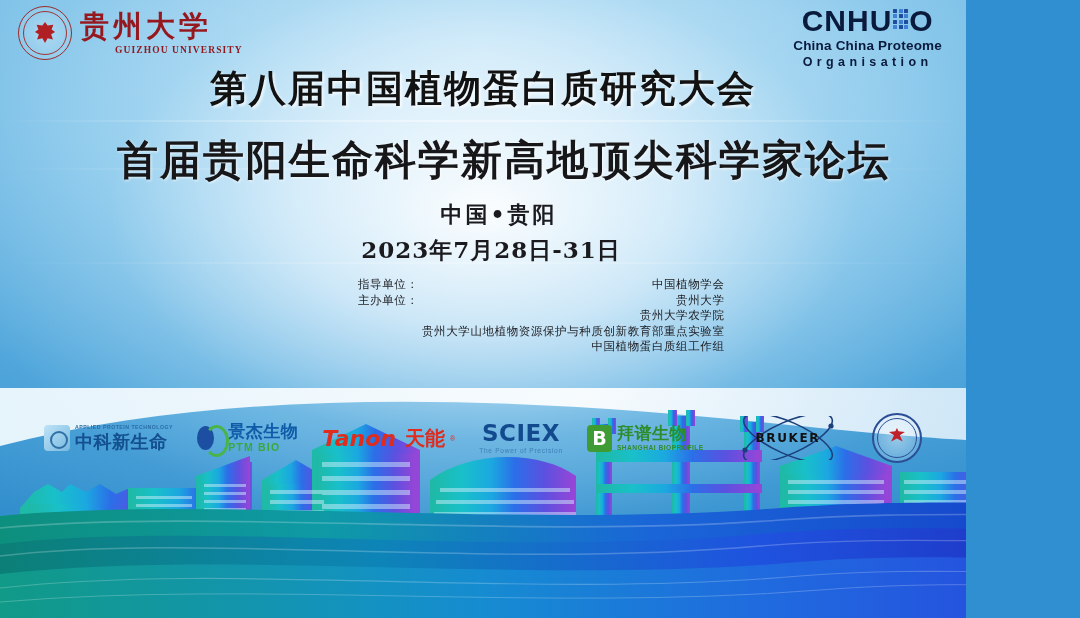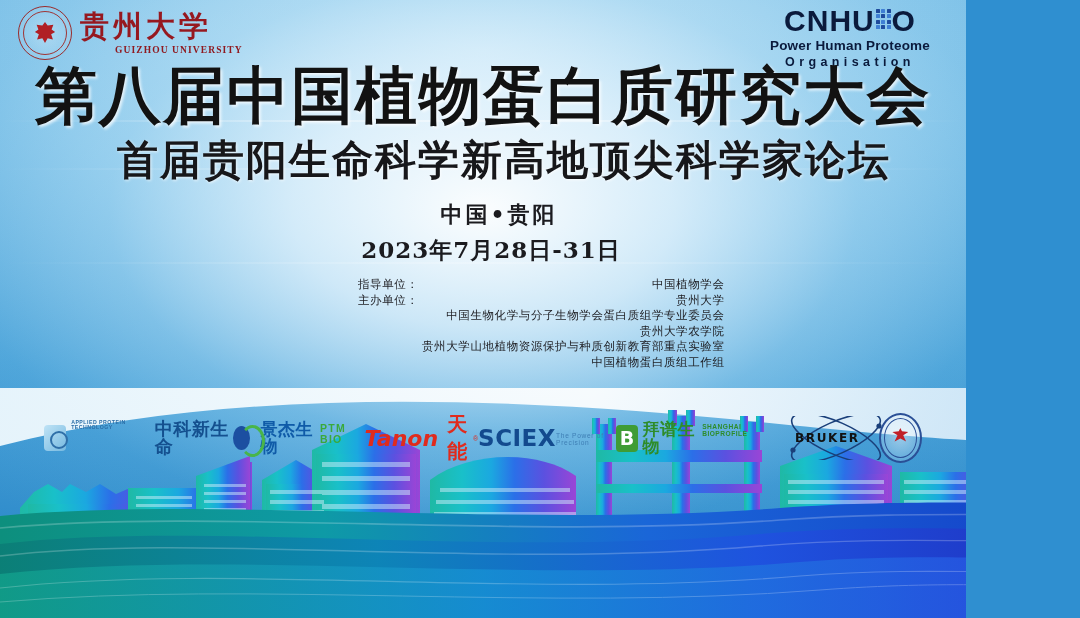--- a/index.html
+++ b/index.html
@@ -22,33 +22,33 @@
   .gzu-logo{position:absolute;left:18px;top:6px;display:flex;align-items:center;gap:8px;}
   .seal{width:52px;height:52px;border-radius:50%;border:1.6px solid #9a2a2a;position:relative;
         background:radial-gradient(circle at 50% 50%, rgba(255,255,255,.30) 0%, rgba(255,255,255,.10) 60%, rgba(255,255,255,0) 100%);}
   .seal:before{content:"";position:absolute;inset:4px;border-radius:50%;border:1px solid #a03434;}
   .seal-mark{position:absolute;left:50%;top:50%;transform:translate(-50%,-50%);
              width:22px;height:22px;background:#b01f24;
              clip-path:polygon(50% 0%,62% 16%,88% 12%,80% 34%,96% 46%,78% 56%,86% 80%,62% 74%,50% 96%,38% 74%,14% 80%,22% 56%,4% 46%,20% 34%,12% 12%,38% 16%);}
   .gzu-cn{font-family:"Liberation Serif","DejaVu Serif",serif;font-size:29px;font-weight:700;color:#96181f;letter-spacing:4px;line-height:1;}
   .gzu-en{font-family:"Liberation Serif","DejaVu Serif",serif;font-size:9.5px;font-weight:700;color:#8f1a20;letter-spacing:1.1px;margin-top:4px;padding-left:35px;}
 
-  .cnhupo{position:absolute;right:36px;top:6px;text-align:center;}
+  .cnhupo{position:absolute;right:24px;top:6px;text-align:center;}
   .cnhupo-main{font-size:30px;font-weight:700;color:#0a1a3c;letter-spacing:1px;line-height:1;display:flex;align-items:center;justify-content:center;}
   .cnhupo-grid{display:inline-grid;grid-template-columns:repeat(3,4px);grid-template-rows:repeat(4,4px);gap:1.4px;margin:0 1px 0 1px;transform:translateY(-2px);}
   .cnhupo-grid i{background:#1e4b9c;border-radius:.5px;display:block;}
   .cnhupo-grid i.d{background:#3f7fd4;}
   .cnhupo-s1{font-size:13.5px;font-weight:700;color:#0a1a3c;letter-spacing:.2px;margin-top:2px;}
   .cnhupo-s2{font-size:12.5px;font-weight:700;color:#0a1a3c;letter-spacing:4.4px;margin-top:2px;}
 
   
   .title-main{
     position:absolute;left:0;right:0;top:70px;text-align:center;
-    font-family:Liberation Mono, monospace;
-    font-size:62px;font-weight:700;color:#121212;letter-spacing:2px;line-height:1;
+    font-family:Liberation Serif, serif;
+    font-size:37px;font-weight:700;color:#121212;letter-spacing:2px;line-height:1;
     text-shadow:2px 2px 3px rgba(255,255,255,.75);
   }
   .title-sub{
     position:absolute;left:0;right:0;top:140px;text-align:center;
     font-family:"DejaVu Serif","Liberation Serif",serif;
     font-size:41px;font-weight:700;color:#17171a;letter-spacing:2px;line-height:1;
     text-shadow:1px 1px 3px rgba(255,255,255,.7);
     margin-left:42px;
   }
   .place{
@@ -66,21 +66,21 @@
   .orgs{position:absolute;left:358px;top:277px;font-family:"DejaVu Serif","Liberation Serif",serif;
         font-size:11.5px;color:#1d1d22;line-height:15.5px;letter-spacing:.6px;}
   .org-row{display:flex;justify-content:space-between;}
   .org-key{width:64px;flex:none;white-space:nowrap;}
   .org-val{white-space:nowrap;}
 
   
   .sponsors{position:absolute;left:0;right:0;top:408px;height:60px;display:flex;align-items:center;
             justify-content:space-between;padding:0 44px;box-sizing:border-box;z-index:6;}
   .sp{display:flex;align-items:center;gap:5px;}
-  .sp-txt{display:flex;flex-direction:row;line-height:1;}
+  .sp-txt{display:flex;flex-direction:column;line-height:1;}
 
   .apt-ico{width:26px;height:26px;border-radius:4px;background:linear-gradient(135deg,#bfe3f6,#76b9e0);position:relative;}
   .apt-ico:after{content:"";position:absolute;left:6px;top:6px;width:14px;height:14px;border:2px solid #2f6fa8;border-radius:50%;}
   .apt-top{font-size:5.2px;font-weight:700;color:#2a6da6;letter-spacing:.5px;margin-bottom:2px;}
   .apt-cn{font-size:18px;font-weight:700;color:#14508f;letter-spacing:.5px;font-family:"DejaVu Sans",sans-serif;}
 
   .ptm-ico{width:26px;height:26px;position:relative;}
   .ptm-ico:before{content:"";position:absolute;left:0;top:1px;width:17px;height:24px;border-radius:50%;background:#1c4fa1;}
   .ptm-ico:after{content:"";position:absolute;left:7px;top:0;width:19px;height:26px;border-radius:50%;border:3px solid #49b549;border-left-color:transparent;}
   .ptm-cn{font-size:17px;font-weight:700;color:#0f5ba8;font-family:"DejaVu Sans",sans-serif;letter-spacing:.5px;}
@@ -143,41 +143,40 @@
           <i class="d"></i>
           <i></i>
           <i class="d"></i>
           <i></i>
           <i class="d"></i>
           <i></i>
           <i class="d"></i>
       </span>
       <span>O</span>
     </div>
-    <div class="cnhupo-s1">Power Human Proteome</div>
+    <div class="cnhupo-s1">China China Proteome</div>
     <div class="cnhupo-s2">Organisation</div>
   </div>
 
   <div class="title-main">第八届中国植物蛋白质研究大会</div>
   <div class="title-sub">首届贵阳生命科学新高地顶尖科学家论坛</div>
   <div class="place">中国•贵阳</div>
   <div class="date">2023年7月28日-31日</div>
 
   <div class="orgs">
     <div class="org-row">
       <span class="org-key">指导单位：</span>
       <span class="org-val">中国植物学会</span>
     </div>
     <div class="org-row">
       <span class="org-key">主办单位：</span>
       <span class="org-val">贵州大学</span>
     </div>
     <div class="org-row">
       <span class="org-key"></span>
-      <span class="org-val">中国生物化学与分子生物学会蛋白质组学专业委员会</span>
     </div>
     <div class="org-row">
       <span class="org-key"></span>
       <span class="org-val">贵州大学农学院</span>
     </div>
     <div class="org-row">
       <span class="org-key"></span>
       <span class="org-val">贵州大学山地植物资源保护与种质创新教育部重点实验室</span>
     </div>
     <div class="org-row">

